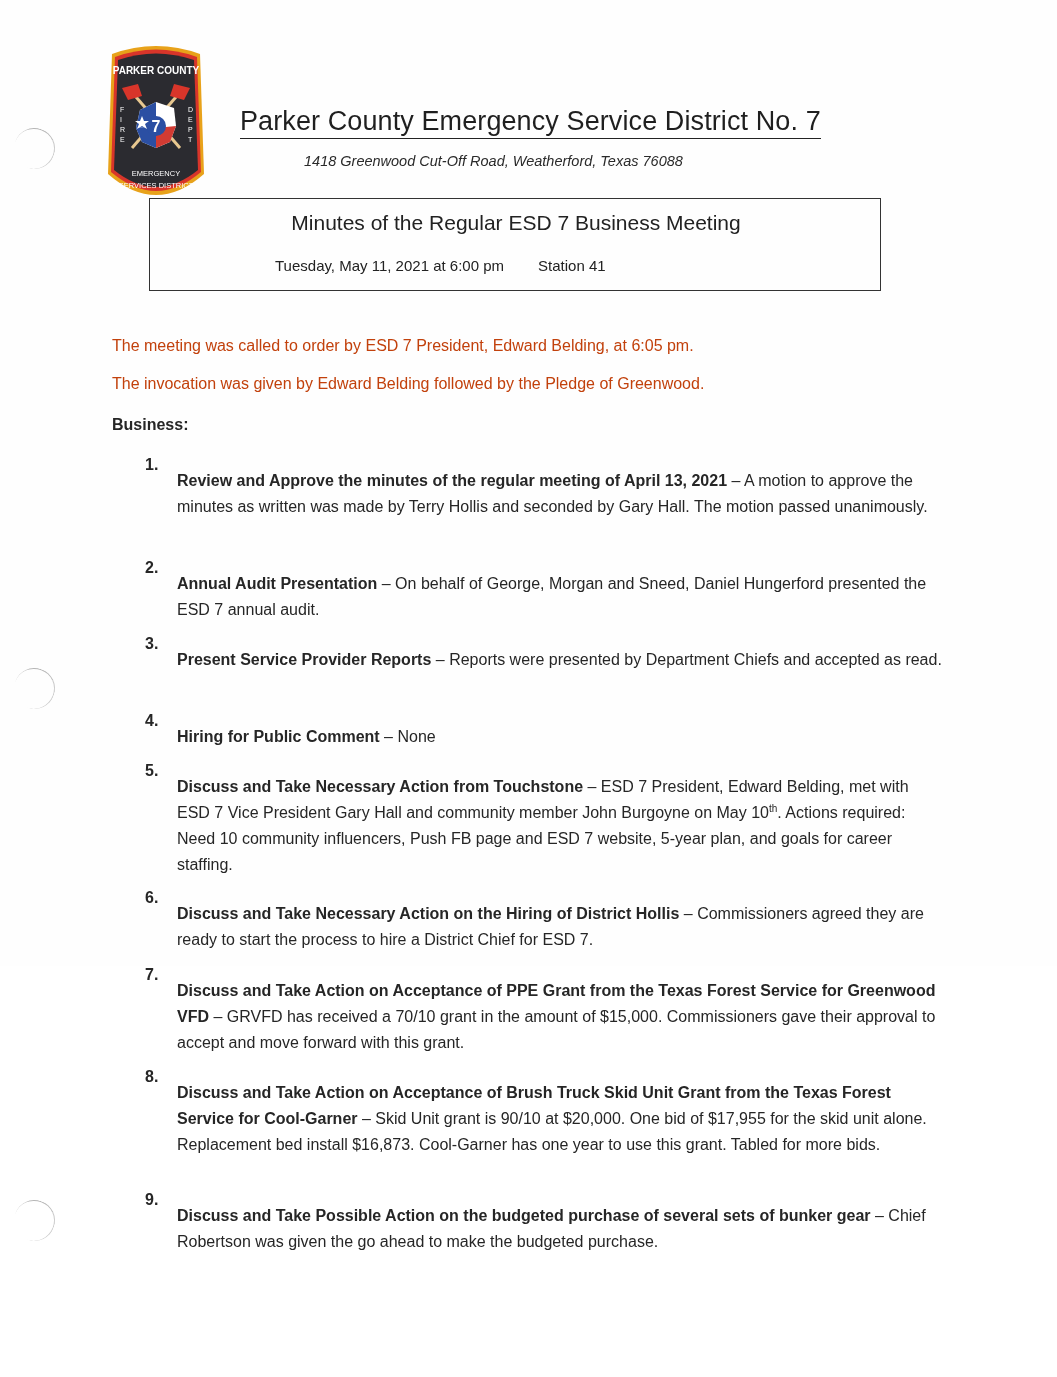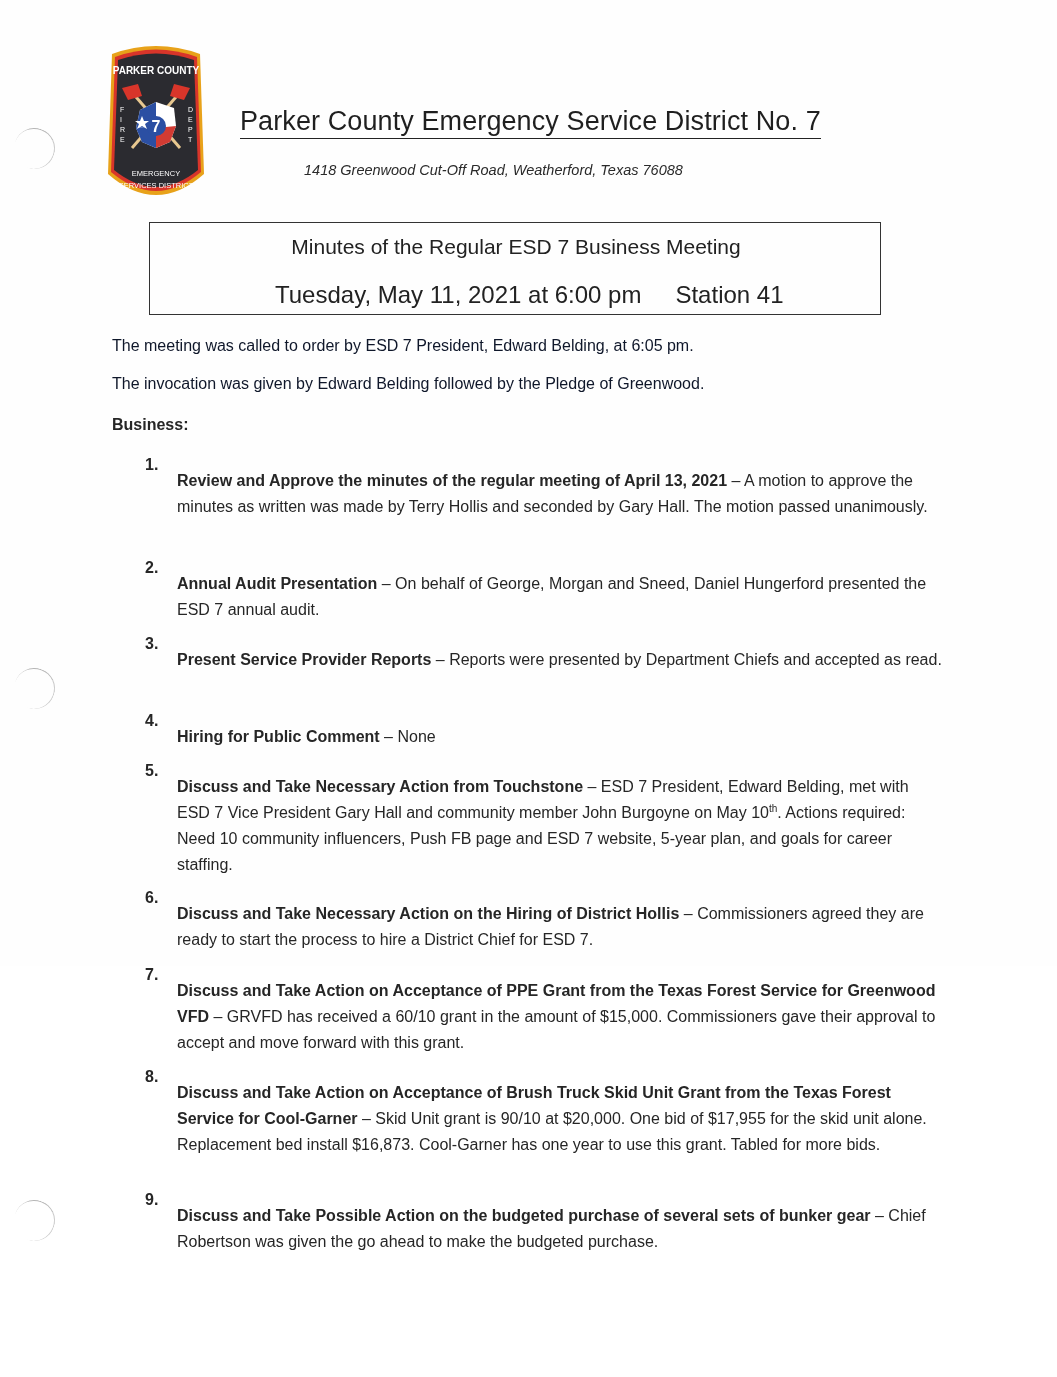--- a/index.html
+++ b/index.html
@@ -44,55 +44,55 @@
       font-size: 27px;
       color: #1f1f1f;
       letter-spacing: 0.1px;
       border-bottom: 1.6px solid #222;
       padding-bottom: 0px;
       line-height: 34px;
       white-space: nowrap;
     }
     .header-address {
       position: absolute;
-      left: 304px; top: 162px;
+      left: 304px; top: 153px;
       font-size: 14.5px;
       font-style: italic;
       color: #2a2a2a;
       white-space: nowrap;
     }
     .title-box {
       position: absolute;
-      left: 149px; top: 222px;
+      left: 149px; top: 198px;
       width: 730px; height: 91px;
       border: 1.5px solid #333;
     }
     .box-line1 {
       position: absolute;
       left: 0; right: 0; top: 12px;
       text-align: center;
       font-size: 21px;
       color: #222;
       padding-left: 2px;
     }
     .box-line2 {
       position: absolute;
       left: 125px; top: 58px;
-      font-size: 24px;
+      font-size: 15px;
       color: #222;
       white-space: nowrap;
     }
     .box-line2 .station {
       margin-left: 34px;
     }
     .para {
       position: absolute;
       left: 112px;
       font-size: 16px;
-      color: #0f172a;
+      color: #c2410c;
       white-space: nowrap;
     }
     .biz-heading {
       position: absolute;
       left: 112px; top: 416px;
       font-size: 16px;
       font-weight: bold;
       color: #262626;
     }
     .item {
@@ -198,21 +198,21 @@
     <div class="body"><span class="head">Discuss and Take Necessary Action from Touchstone</span><span> – ESD 7 President, Edward Belding, met with ESD 7 Vice President Gary Hall and community member John Burgoyne on May 10</span><sup>th</sup><span>. Actions required: Need 10 community influencers, Push FB page and ESD 7 website, 5-year plan, and goals for career staffing.</span></div>
   </div>
 
   <div class="item" style="top:885px;">
     <span class="num">6.</span>
     <div class="body"><span class="head">Discuss and Take Necessary Action on the Hiring of District Hollis</span><span> – Commissioners agreed they are ready to start the process to hire a District Chief for ESD 7.</span></div>
   </div>
 
   <div class="item" style="top:962px;">
     <span class="num">7.</span>
-    <div class="body"><span class="head">Discuss and Take Action on Acceptance of PPE Grant from the Texas Forest Service for Greenwood VFD</span><span> – GRVFD has received a 60/10 grant in the amount of $15,000.  Commissioners gave their approval to accept and move forward with this grant.</span></div>
+    <div class="body"><span class="head">Discuss and Take Action on Acceptance of PPE Grant from the Texas Forest Service for Greenwood VFD</span><span> – GRVFD has received a 70/10 grant in the amount of $15,000.  Commissioners gave their approval to accept and move forward with this grant.</span></div>
   </div>
 
   <div class="item" style="top:1064px;">
     <span class="num">8.</span>
     <div class="body"><span class="head">Discuss and Take Action on Acceptance of Brush Truck Skid Unit Grant from the Texas Forest Service for Cool-Garner</span><span> – Skid Unit grant is 90/10 at $20,000.  One bid of $17,955 for the skid unit alone.   Replacement bed install $16,873.  Cool-Garner has one year to use this grant.  Tabled for more bids.</span></div>
   </div>
 
   <div class="item" style="top:1187px;">
     <span class="num">9.</span>
     <div class="body"><span class="head">Discuss and Take Possible Action on the budgeted purchase of several sets of bunker gear</span><span> – Chief Robertson was given the go ahead to make the budgeted purchase.</span></div>

